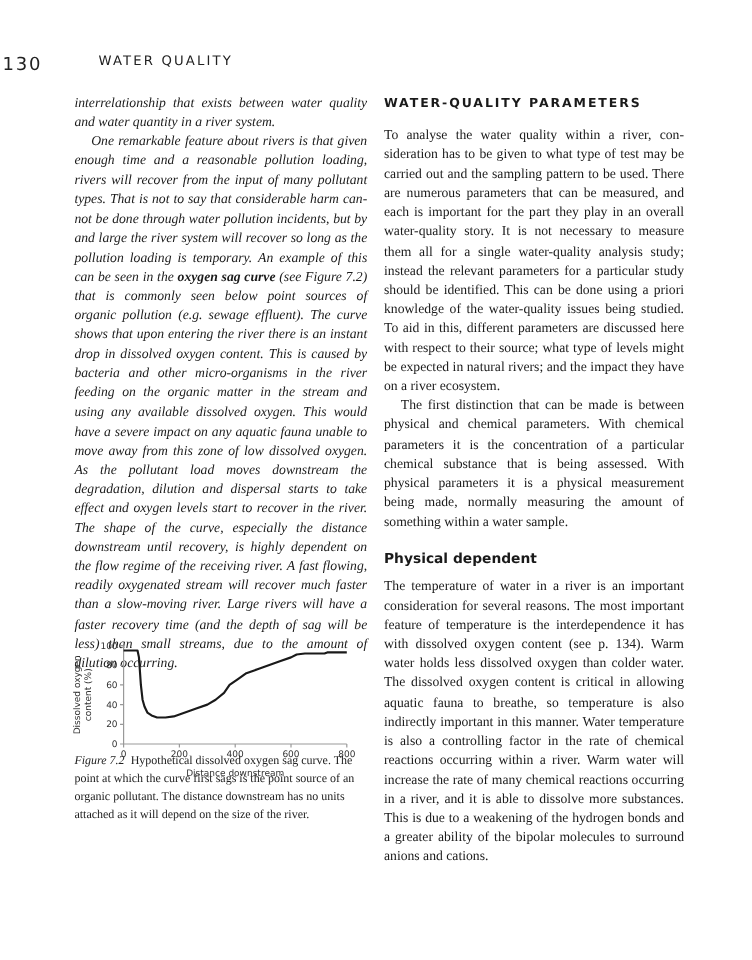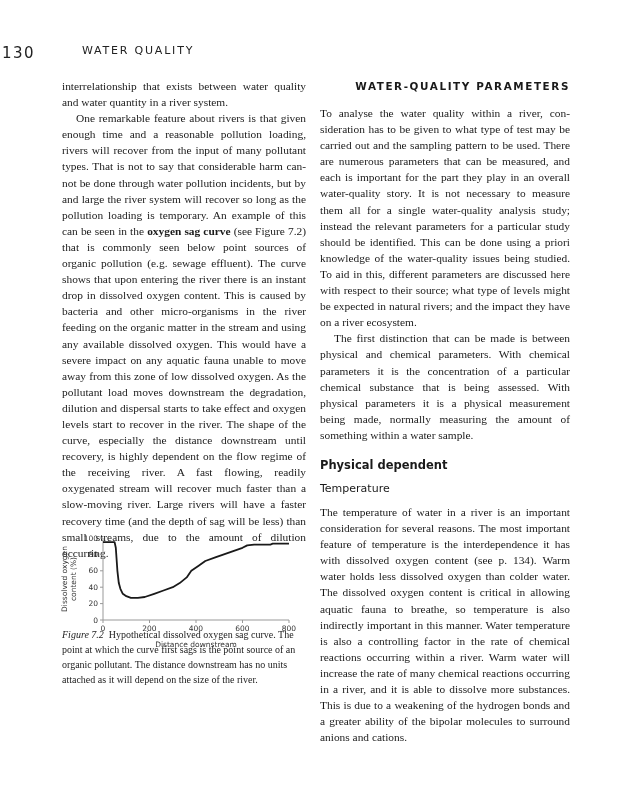--- a/index.html
+++ b/index.html
@@ -2,26 +2,26 @@
 <html><head>
 <meta charset="utf-8">
 <style>
   html, body { margin: 0; padding: 0; background: #ffffff; }
   body { width: 627px; height: 800px; position: relative; overflow: hidden;
          font-family: "Liberation Serif", "DejaVu Serif", serif; color: #1a1a1a; }
   .running-head { position: absolute; top: 44px; left: 2px; height: 20px; display: flex; align-items: flex-start; }
   .page-num { font-family: "DejaVu Sans", sans-serif; font-size: 15px; letter-spacing: 1.5px; color: #222; width: 60px; }
   .chapter { font-family: "DejaVu Sans", sans-serif; font-size: 11px; letter-spacing: 1.8px; color: #222; margin-left: 20px; }
   .col { position: absolute; top: 78px; font-size: 11.4px; line-height: 16.1px; text-align: justify; hyphens: manual; }
-  .col-left { left: 62px; width: 244px; }
+  .col-left { left: 62px; width: 244px; font-style: italic; }
   .col-right { left: 320px; width: 250px; }
   p { margin: 0; }
   p.indent { text-indent: 14px; }
   b.term { font-weight: bold; }
-  h2.section { font-family: "DejaVu Sans", sans-serif; font-weight: bold; font-size: 10.4px; letter-spacing: 1.6px; margin: 1px 0 12px 0; line-height: 14px; text-align: right; }
+  h2.section { font-family: "DejaVu Sans", sans-serif; font-weight: bold; font-size: 10.4px; letter-spacing: 1.6px; margin: 1px 0 12px 0; line-height: 14px; text-align: left; }
   h3.sub { font-family: "DejaVu Sans", sans-serif; font-weight: bold; font-size: 11.5px; margin: 14px 0 8px 0; line-height: 16px; text-align: left; }
   h4.subsub { font-family: "DejaVu Sans", sans-serif; font-weight: normal; font-size: 11px; margin: 4px 0 7px 0; line-height: 16px; text-align: left; }
   .figure { position: absolute; left: 55px; top: 527px; width: 255px; height: 130px; }
   .figure svg { display: block; }
   .caption { position: absolute; left: 62px; top: 627px; width: 244px; font-size: 10px; line-height: 15px; text-align: left; color: #222; }
   .caption .fig-label { font-style: italic; }
 </style>
 </head>
 <body>
 
@@ -74,15 +74,14 @@
 <div class="caption">
   <span class="fig-label">Figure 7.2</span>&nbsp;
   <span>Hypothetical dissolved oxygen sag curve. The point at which the curve first sags is the point source of an organic pollutant. The distance down­stream has no units attached as it will depend on the size of the river.</span>
 </div>
 
 <div class="col col-right">
   <h2 class="section">WATER-QUALITY PARAMETERS</h2>
   <p>To analyse the water quality within a river, con­sideration has to be given to what type of test may be carried out and the sampling pattern to be used. There are numerous parameters that can be measured, and each is important for the part they play in an overall water-quality story. It is not necessary to measure them all for a single water-quality analysis study; instead the relevant parameters for a particular study should be iden­tified. This can be done using a priori knowledge of the water-quality issues being studied. To aid in this, different parameters are discussed here with respect to their source; what type of levels might be expected in natural rivers; and the impact they have on a river ecosystem.</p>
   <p class="indent">The first distinction that can be made is between physical and chemical parameters. With chemical parameters it is the concentration of a particular chemical substance that is being assessed. With physical parameters it is a physical measurement being made, normally measuring the amount of something within a water sample.</p>
   <h3 class="sub">Physical dependent</h3>
-  <h4 class="subsub">Temperature</h4>
   <p>The temperature of water in a river is an important consideration for several reasons. The most impor­tant feature of temperature is the interdependence it has with dissolved oxygen content (see p. 134). Warm water holds less dissolved oxygen than colder water. The dissolved oxygen content is critical in allowing aquatic fauna to breathe, so temperature is also indirectly important in this manner. Water temperature is also a controlling factor in the rate of chemical reactions occurring within a river. Warm water will increase the rate of many chemi­cal reactions occurring in a river, and it is able to dissolve more substances. This is due to a weaken­ing of the hydrogen bonds and a greater ability of the bipolar molecules to surround anions and cations.</p>
 </div>
 
 </body></html>

